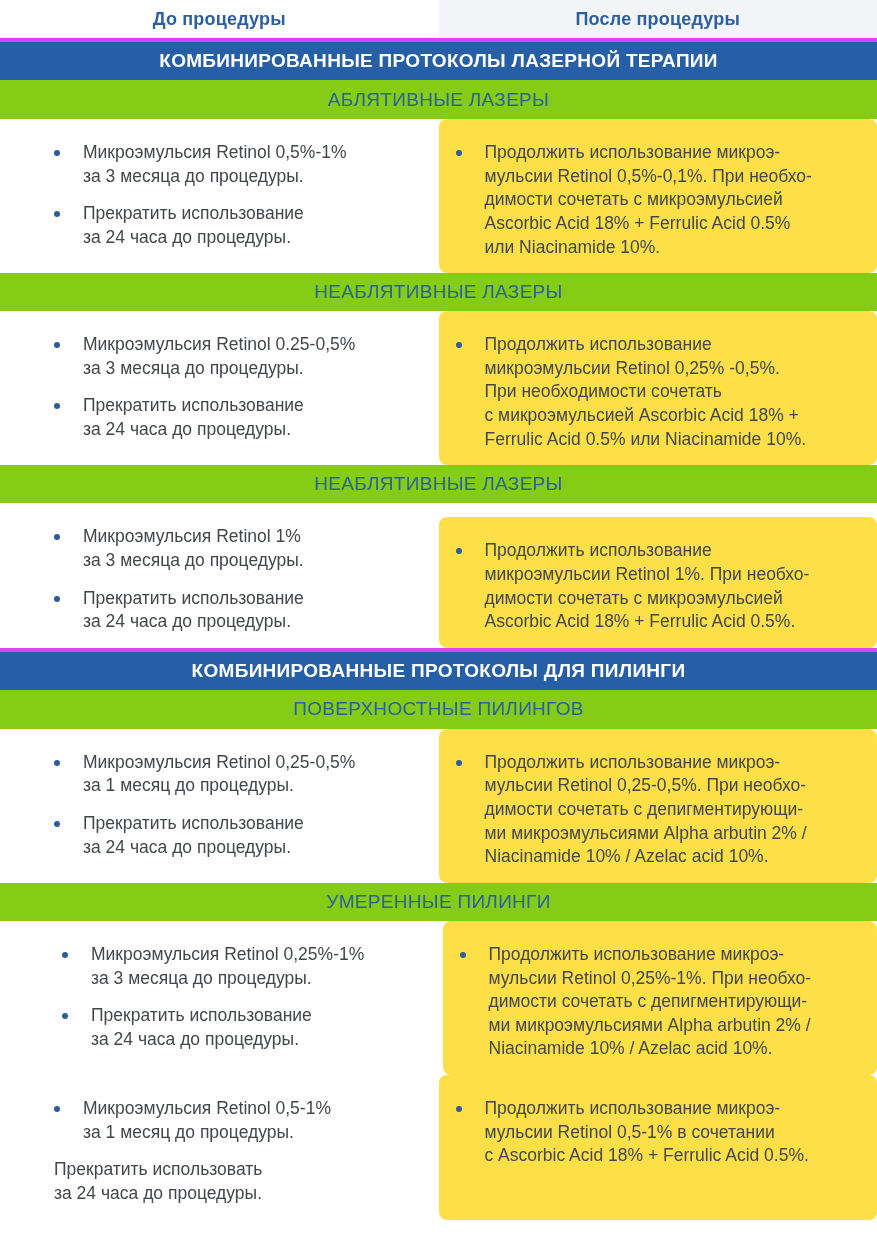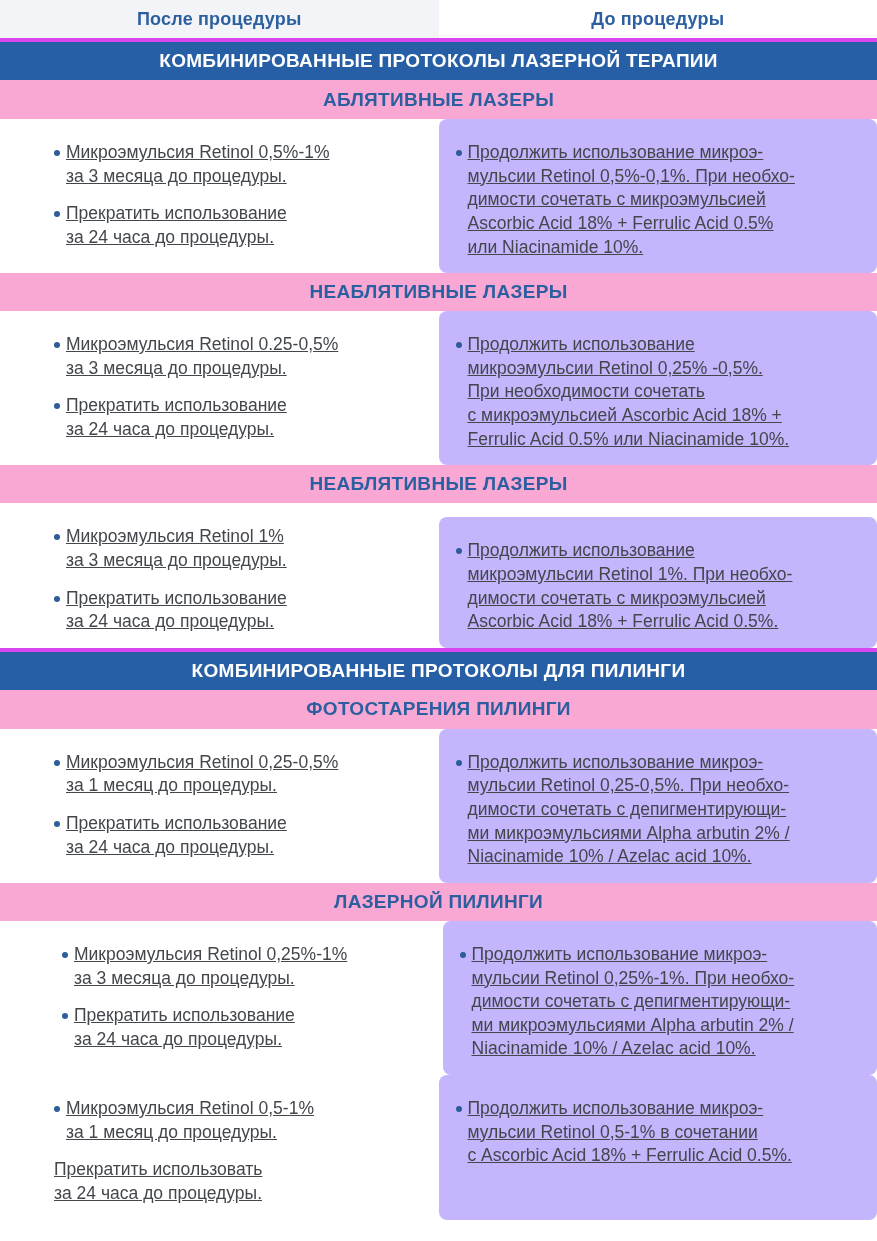--- a/index.html
+++ b/index.html
@@ -24,53 +24,53 @@
   
   .banner-main {
     height:42px; background:#275fa6;
     border-top:4px solid #d946ef;
     display:flex; align-items:center; justify-content:center;
     color:#ffffff; font-size:19px; font-weight:bold; letter-spacing:.3px;
   }
 
   
   .banner-sub {
-    background:#f9a8d4;
+    background:#84cc16;
     display:flex; align-items:center; justify-content:center;
-    color:#2b5fa0; font-size:19px; font-weight:bold; letter-spacing:.3px;
+    color:#2b5fa0; font-size:19px; font-weight:normal; letter-spacing:.3px;
   }
   .h39 { height:39px; } .h38 { height:38px; }
 
   
   .row { display:flex; align-items:stretch; }
   .row .cell { flex:0 0 50%; padding:22px 20px 14px 54px; }
   .row .cell.before { background:#ffffff; border-radius:8px; }
-  .row .cell.after  { background:#c4b5fd; border-radius:8px; padding-left:17px; }
+  .row .cell.after  { background:#fde047; border-radius:8px; padding-left:17px; }
   .r1 { min-height:145px; } .r2 { min-height:141px; } .r3 { min-height:140px;align-items:flex-end; }
   .r4 { min-height:144px; } .r5 { min-height:142px;margin-left:8px; } .r6 { min-height:135px; }
 
   ul.bullets { list-style:none; }
-  ul.bullets li { display:flex; gap:6px; margin-bottom:14px;text-decoration:underline; }
+  ul.bullets li { display:flex; gap:23px; margin-bottom:14px; }
   ul.bullets li:last-child { margin-bottom:0; }
   .dot {
     flex:0 0 6px; width:6px; height:6px; border-radius:50%;
     background:#2d5c9b; margin-top:9px;
   }
   .btxt {
     font-size:17.5px; line-height:1.35; white-space:pre-line; color:#43474c;
   }
 </style>
 </head>
 <body>
 
 <div class="page">
 
   <div class="col-headers">
+    <div class="hcell before">До процедуры</div>
     <div class="hcell after">После процедуры</div>
-    <div class="hcell before">До процедуры</div>
   </div>
 
   <div class="banner-main">КОМБИНИРОВАННЫЕ ПРОТОКОЛЫ ЛАЗЕРНОЙ ТЕРАПИИ</div>
 
   <div class="banner-sub h39">АБЛЯТИВНЫЕ ЛАЗЕРЫ</div>
 
   <div class="row r1">
     <div class="cell before">
       <ul class="bullets">
         <li>
@@ -156,21 +156,21 @@
 микроэмульсии Retinol 1%. При необхо-
 димости сочетать с микроэмульсией
 Ascorbic Acid 18% + Ferrulic Acid 0.5%.</span>
           </li>
       </ul>
     </div>
   </div>
 
   <div class="banner-main">КОМБИНИРОВАННЫЕ ПРОТОКОЛЫ ДЛЯ ПИЛИНГИ</div>
 
-  <div class="banner-sub h39">ФОТОСТАРЕНИЯ ПИЛИНГИ</div>
+  <div class="banner-sub h39">ПОВЕРХНОСТНЫЕ ПИЛИНГОВ</div>
 
   <div class="row r4">
     <div class="cell before">
       <ul class="bullets">
         <li>
             <span class="dot"></span>
             <span class="btxt">Микроэмульсия Retinol 0,25-0,5%
 за 1 месяц до процедуры.</span>
           </li>
         <li>
@@ -187,21 +187,21 @@
             <span class="btxt">Продолжить использование микроэ-
 мульсии Retinol 0,25-0,5%. При необхо-
 димости сочетать с депигментирующи-
 ми микроэмульсиями Alpha arbutin 2% /
 Niacinamide 10% / Azelac acid 10%.</span>
           </li>
       </ul>
     </div>
   </div>
 
-  <div class="banner-sub h38">ЛАЗЕРНОЙ ПИЛИНГИ</div>
+  <div class="banner-sub h38">УМЕРЕННЫЕ ПИЛИНГИ</div>
 
   <div class="row r5">
     <div class="cell before">
       <ul class="bullets">
         <li>
             <span class="dot"></span>
             <span class="btxt">Микроэмульсия Retinol 0,25%-1%
 за 3 месяца до процедуры.</span>
           </li>
         <li>

